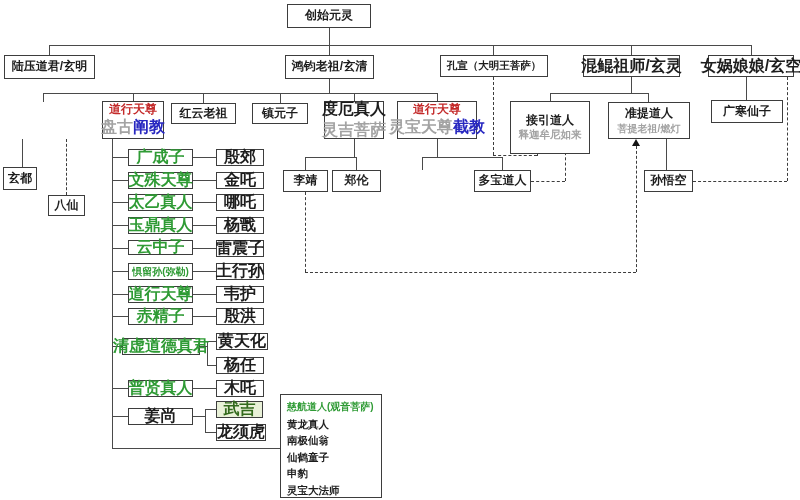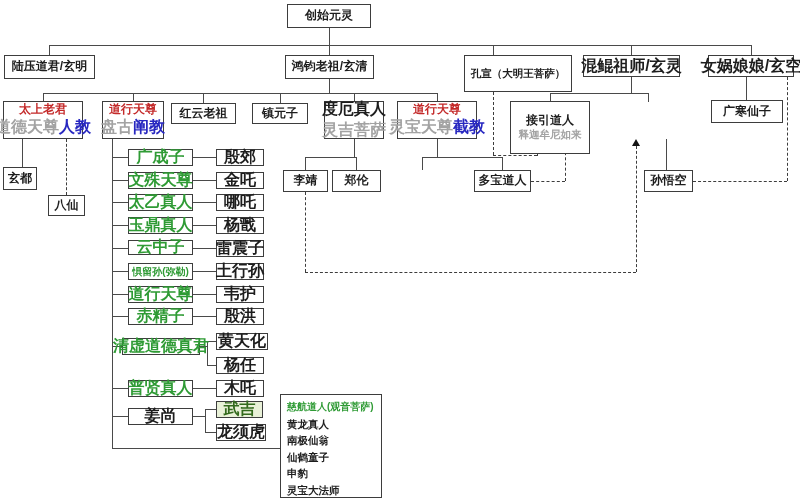--- a/index.html
+++ b/index.html
@@ -113,34 +113,30 @@
   <div class="node" style="left:287px;top:4px;width:84px;height:24px">
     <span>创始元灵</span>
   </div>
 
   <div class="node" style="left:4px;top:55px;width:91px;height:24px">
     <span>陆压道君/玄明</span>
   </div>
   <div class="node" style="left:285px;top:55px;width:89px;height:24px">
     <span>鸿钧老祖/玄清</span>
   </div>
-  <div class="node s105" style="left:464px;top:55px;width:108px;height:37px">
+  <div class="node s105" style="left:440px;top:55px;width:108px;height:22px">
     <span>孔宣（大明王菩萨）</span>
   </div>
   <div class="node s11" style="left:583px;top:55px;width:97px;height:22px">
     <span>混鲲祖师/玄灵</span>
   </div>
   <div class="node s11" style="left:708px;top:55px;width:86px;height:22px">
     <span>女娲娘娘/玄空</span>
   </div>
 
-  <div class="node" style="left:3px;top:101px;width:80px;height:38px">
-    <span class="red">太上老君</span>
-    <span class="s11"><span class="gray">道德天尊</span><span class="blue">人教</span></span>
-  </div>
   <div class="node" style="left:102px;top:101px;width:62px;height:38px">
     <span class="red">道行天尊</span>
     <span class="s11"><span class="gray">盘古</span><span class="blue">阐教</span></span>
   </div>
   <div class="node" style="left:171px;top:103px;width:65px;height:21px">
     <span>红云老祖</span>
   </div>
   <div class="node" style="left:252px;top:103px;width:56px;height:21px">
     <span>镇元子</span>
   </div>
@@ -148,20 +144,24 @@
     <span class="s11">度厄真人</span>
     <span class="gray s11">灵吉菩萨</span>
   </div>
   <div class="node" style="left:397px;top:101px;width:80px;height:38px">
     <span class="red">道行天尊</span>
     <span class="s11"><span class="gray">灵宝天尊</span><span class="blue">截教</span></span>
   </div>
   <div class="node" style="left:510px;top:101px;width:80px;height:53px">
     <span>接引道人</span>
     <span class="gray s105">释迦牟尼如来</span>
+  </div>
+  <div class="node" style="left:608px;top:102px;width:82px;height:37px">
+    <span>准提道人</span>
+    <span class="gray s10">菩提老祖/燃灯</span>
   </div>
   <div class="node" style="left:711px;top:100px;width:72px;height:23px">
     <span>广寒仙子</span>
   </div>
 
   <div class="node" style="left:3px;top:167px;width:34px;height:23px">
     <span>玄都</span>
   </div>
   <div class="node" style="left:48px;top:195px;width:37px;height:21px">
     <span>八仙</span>

